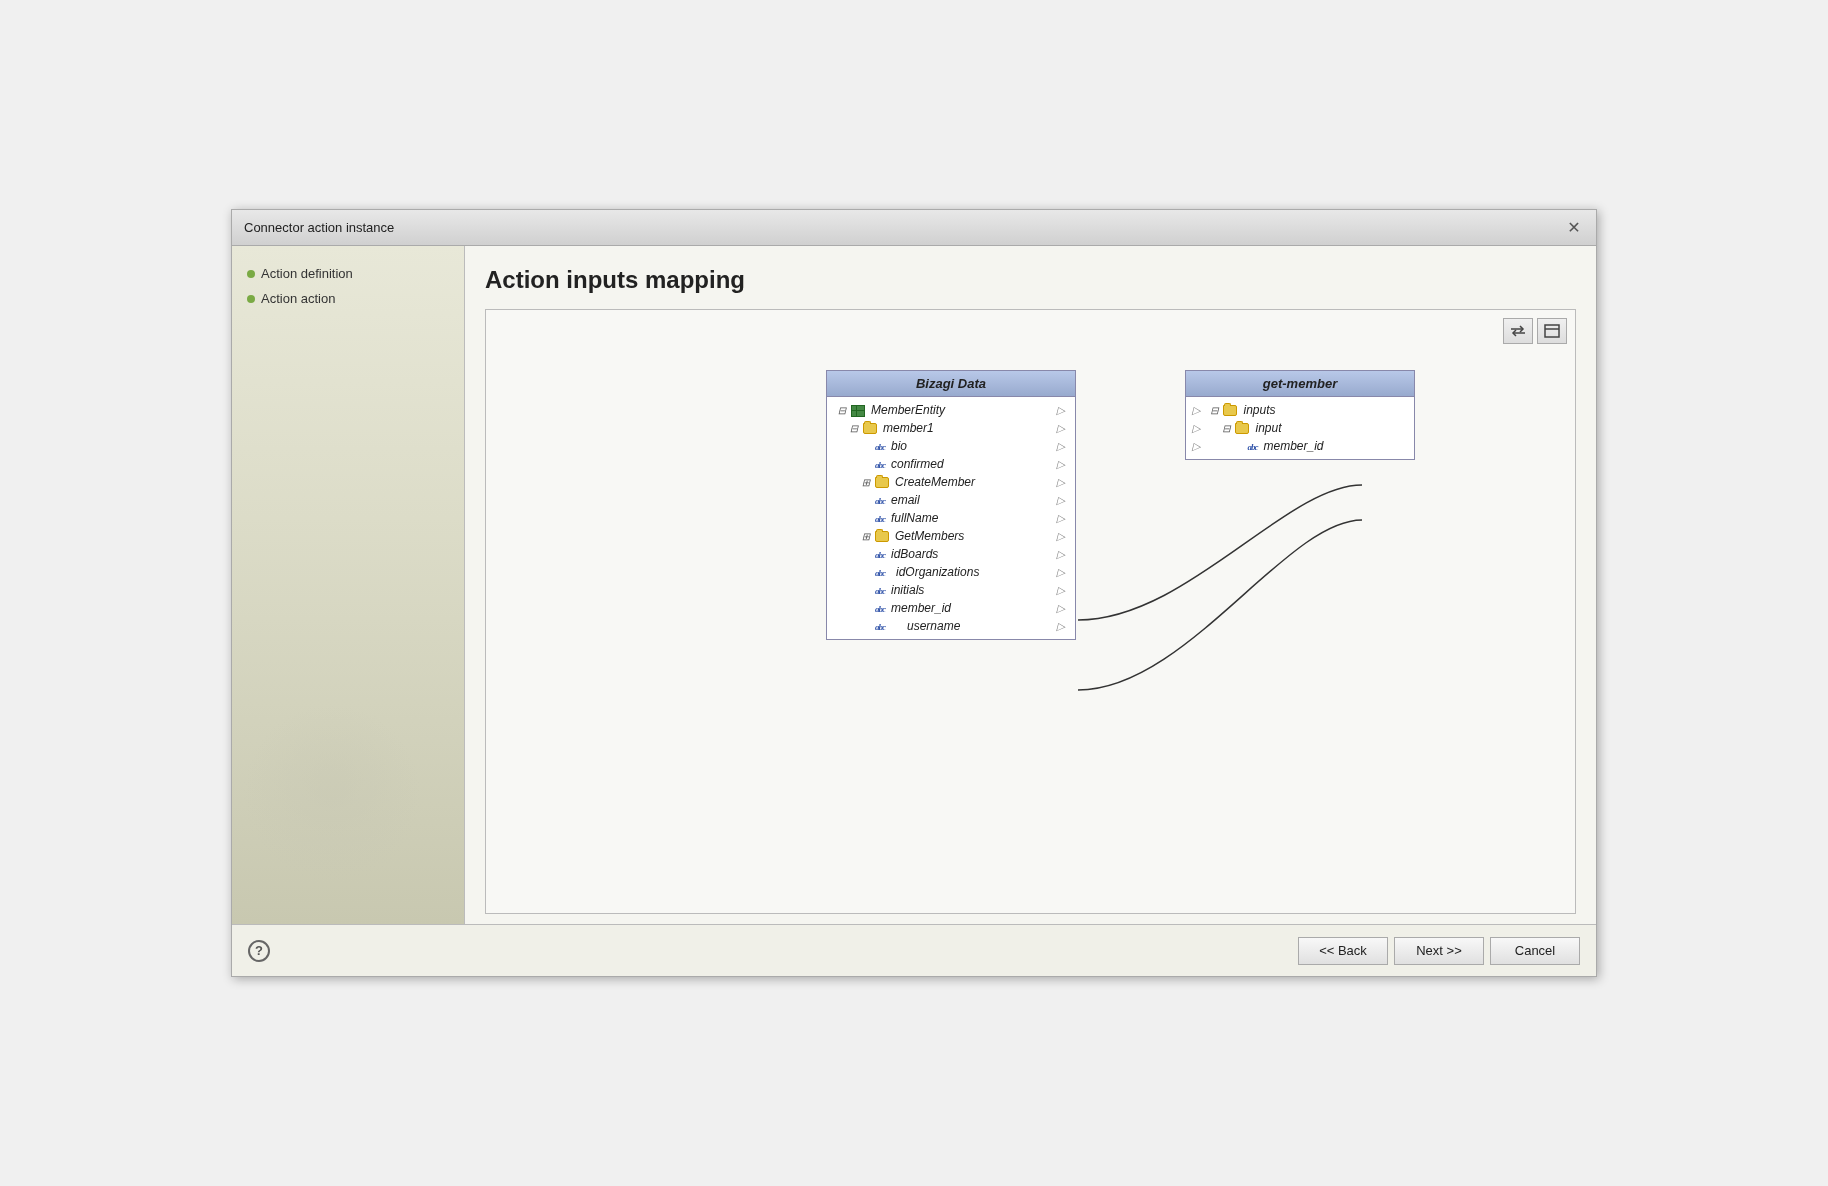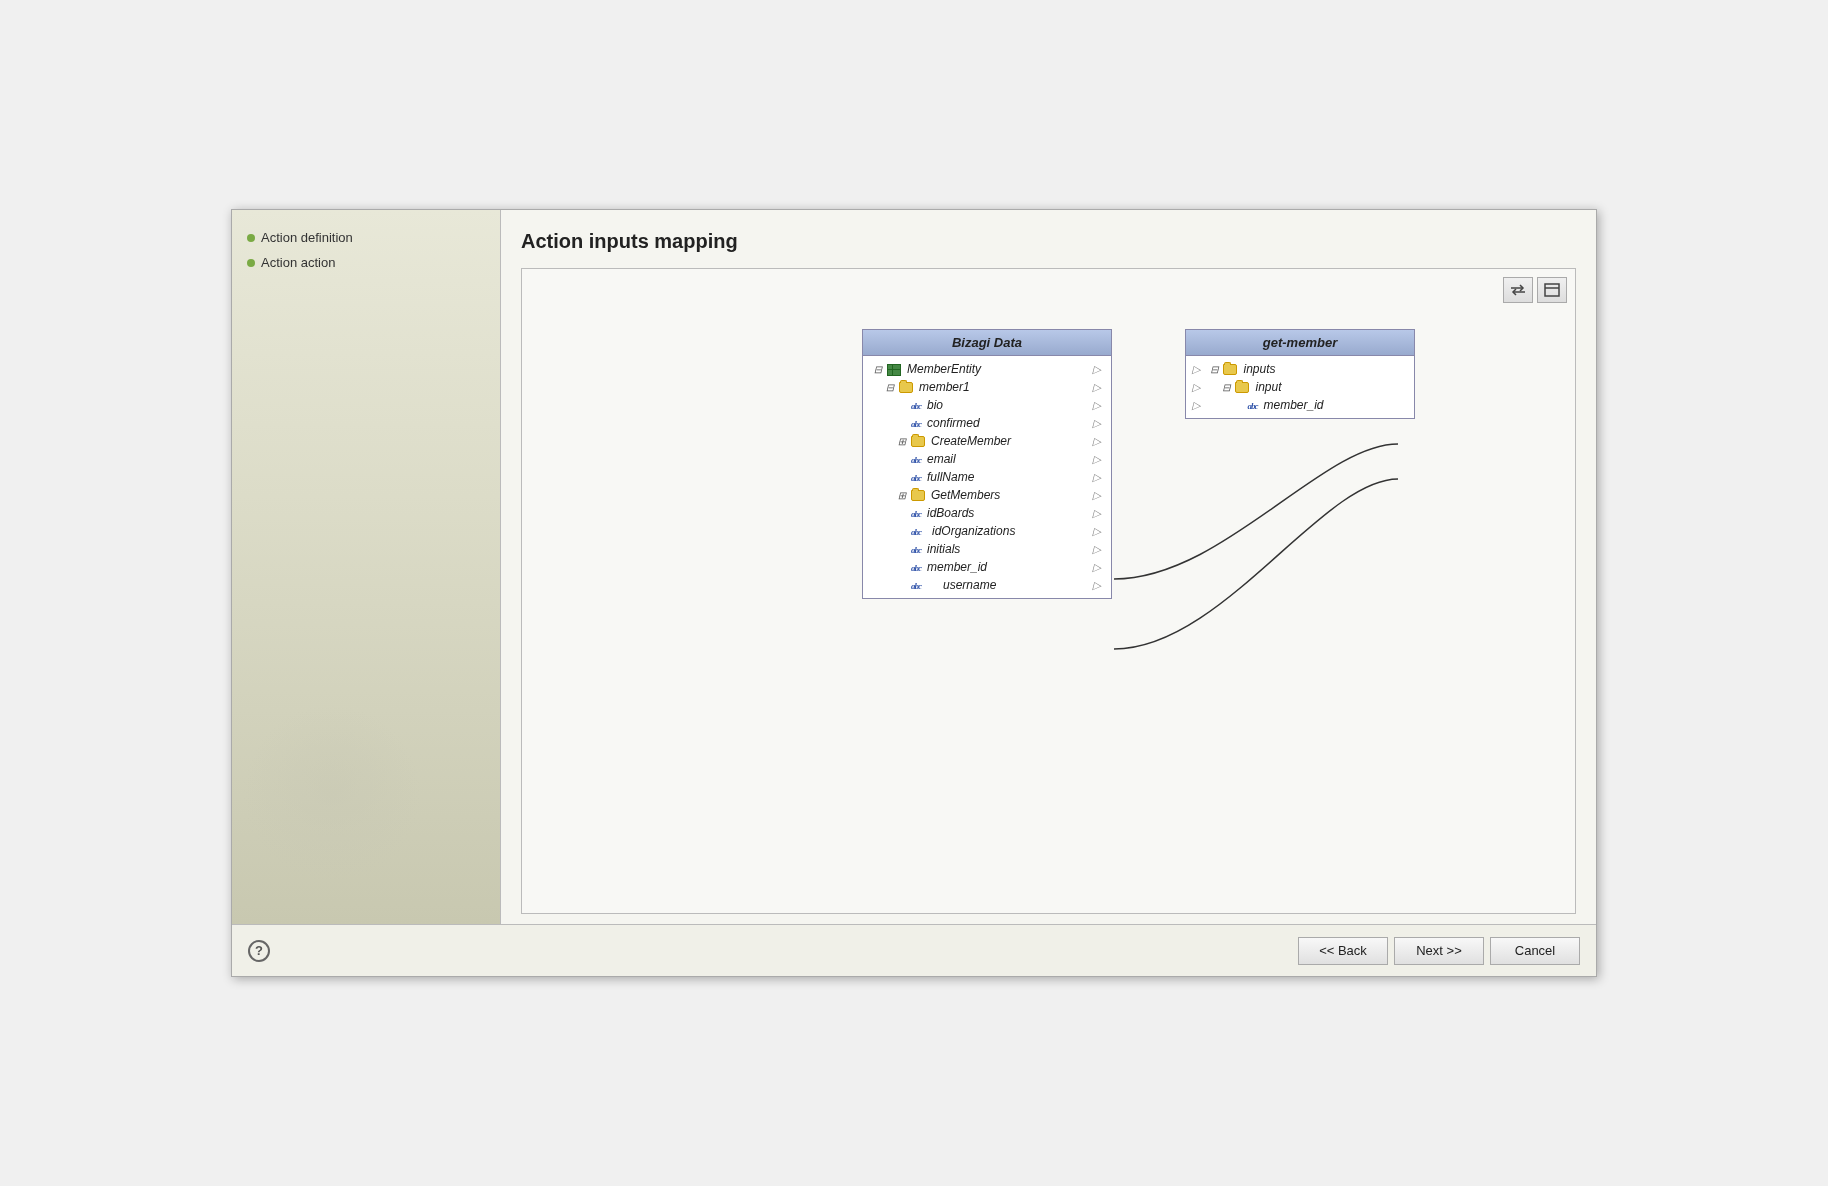--- a/index.html
+++ b/index.html
@@ -49,21 +49,21 @@
       align-items: center;
       justify-content: center;
       line-height: 1;
     }
     .main-content {
       display: flex;
       flex: 1;
       overflow: hidden;
     }
     .sidebar {
-      width: 269px;
+      width: 233px;
       background: linear-gradient(to bottom, #e8e8d8 0%, #dcdcc8 40%, #c8c8b0 100%);
       border-right: 1px solid #bbb;
       padding: 20px 15px;
       flex-shrink: 0;
       position: relative;
       overflow: hidden;
     }
     .sidebar::after {
       content: '';
       position: absolute;
@@ -90,21 +90,21 @@
       flex-shrink: 0;
     }
     .content-area {
       flex: 1;
       display: flex;
       flex-direction: column;
       padding: 20px 20px 10px 20px;
       overflow: hidden;
     }
     .page-title {
-      font-size: 20px;
+      font-size: 24px;
       font-weight: bold;
       color: #222;
       margin-bottom: 15px;
     }
     .mapping-container {
       flex: 1;
       border: 1px solid #bbb;
       background: #f8f8f5;
       position: relative;
       overflow: hidden;
@@ -239,20 +239,24 @@
       font-size: 13px;
       padding: 0 12px;
       color: #222;
     }
   </style>
 </head>
 <body>
 
 <div class="dialog">
 
+  <div class="title-bar">
+    <span class="title-bar-title">Connector action instance</span>
+    <button class="close-btn">✕</button>
+  </div>
 
   <div class="main-content">
 
     <div class="sidebar">
       <div class="sidebar-item">
         <span class="bullet"></span>
         <span>Action definition</span>
       </div>
       <div class="sidebar-item">
         <span class="bullet"></span>

